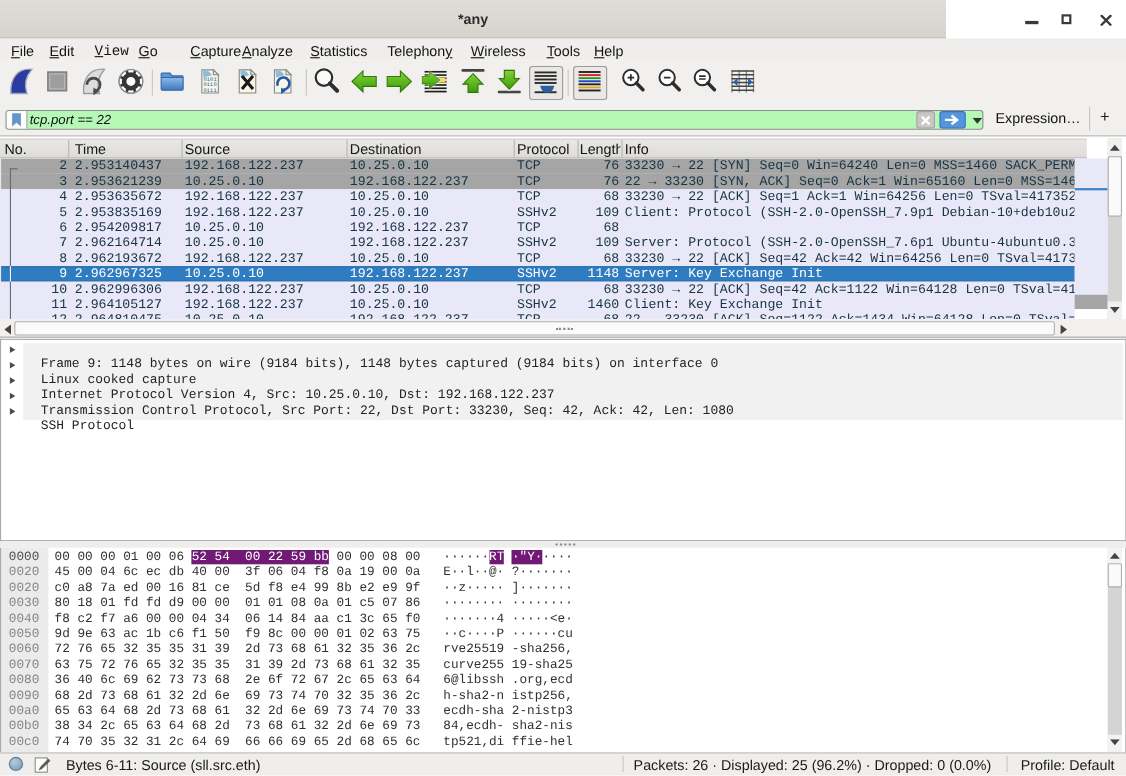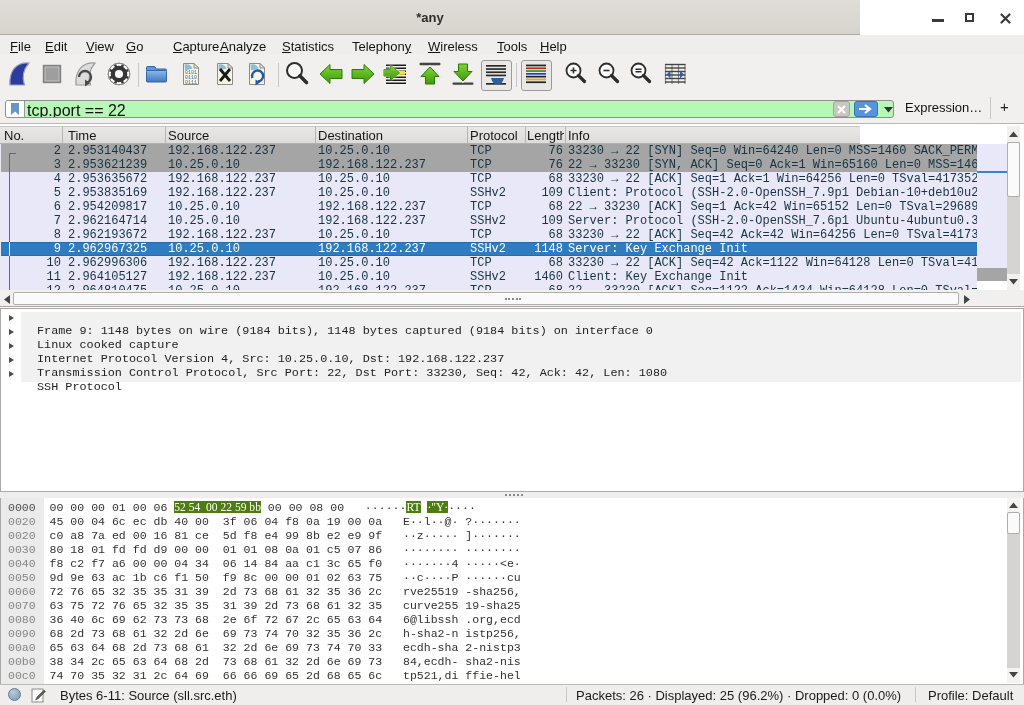--- a/index.html
+++ b/index.html
@@ -3,23 +3,23 @@
 html,body{margin:0;padding:0;width:1024px;height:705px;overflow:hidden;background:#fff;font-family:"Liberation Sans",sans-serif;}
 .abs{position:absolute;}
 #tb{position:absolute;left:0;top:0;width:860px;height:35px;background:linear-gradient(#e0ddd8,#d7d4ce);border-bottom:1px solid #aeaaa3;box-sizing:border-box;}
 #tb .title{position:absolute;left:0;right:0;top:10px;text-align:center;font-size:13px;font-weight:bold;color:#2d2d2d;}
 #mb{position:absolute;left:0;top:35px;width:1024px;height:20px;background:#efeeec;}
 #mb span{position:absolute;top:4px;font-size:13px;color:#141414;}
 #toolbar{position:absolute;left:0;top:55px;width:1024px;height:38px;background:#f1f0ee;}
 #fbar{position:absolute;left:0;top:93px;width:1024px;height:31px;background:#f1f0ee;border-bottom:1px solid #bab8b4;box-sizing:border-box;}
 #ffield{position:absolute;left:5px;top:7px;width:889px;height:18px;border:1px solid #8f8f8f;border-radius:3px;background:#b6f9b6;box-sizing:border-box;overflow:hidden;}
 #fbook{position:absolute;left:0;top:0;width:18px;height:16px;background:#fdfdfd;border-right:1px solid #9a9a9a;}
-#ftext{position:absolute;left:21px;top:1px;font-size:16px;color:#111;}
+#ftext{position:absolute;left:21px;top:1px;font-size:12px;color:#111;font-style:italic;}
 .tsep{position:absolute;top:63px;width:1px;height:24px;background:#c8c6c2;}
-#phead{position:absolute;left:0;top:126px;width:860px;height:18px;background:linear-gradient(#eae8e6,#dedcd9);border-top:1px solid #c9c7c3;border-bottom:1px solid #b2b0ac;box-sizing:border-box;font-size:13px;color:#161616;}
+#phead{position:absolute;left:0;top:126px;width:988px;height:18px;background:linear-gradient(#eae8e6,#dedcd9);border-top:1px solid #c9c7c3;border-bottom:1px solid #b2b0ac;box-sizing:border-box;font-size:13px;color:#161616;}
 #phead .h{position:absolute;top:1px;}
 #phead .vs{position:absolute;top:0;width:1px;height:16px;background:#b7b5b1;}
 #rows{position:absolute;left:0;top:144px;width:977px;height:146px;overflow:hidden;background:#e8e8f8;font-family:"Liberation Mono",monospace;font-size:12px;}
 .row{position:absolute;left:0;width:1100px;height:14px;line-height:14px;color:#173344;white-space:pre;}
 .row span{position:absolute;top:0;height:14px;}
 .c1{left:0;width:61px;text-align:right;}
 .c2{left:68px;}
 .c3{left:168px;}
 .c4{left:318px;}
 .c5{left:470px;}
@@ -32,40 +32,40 @@
 #vsb1{position:absolute;left:1007px;top:126px;width:13px;height:164px;background:#d5d4d2;}
 #hsb{position:absolute;left:0;top:290px;width:1024px;height:17px;background:#f1f0ee;border-bottom:1px solid #a8a6a2;box-sizing:border-box;}
 #det{position:absolute;left:0;top:308px;width:1024px;height:184px;background:#fff;border-top:1px solid #a8a6a2;border-bottom:1px solid #ababab;box-sizing:border-box;}
 #detgrey{position:absolute;left:21px;top:3px;width:1000px;height:70px;background:#f1f1f1;}
 #dettext{position:absolute;left:25px;top:3px;margin:12px;font-family:"Liberation Mono",monospace;font-size:11.8px;line-height:14px;color:#222;}
 .tri{position:absolute;left:9px;width:0;height:0;border-left:5px solid #4d4d4d;border-top:3.5px solid transparent;border-bottom:3.5px solid transparent;}
 #split{position:absolute;left:0;top:492px;width:1024px;height:6px;background:#efeeec;}
 #hex{position:absolute;left:0;top:498px;width:1024px;height:186px;background:#fff;}
 #hextext{position:absolute;left:8px;top:2px;margin:0;font-family:"Liberation Mono",monospace;font-size:11.55px;line-height:14px;color:#313131;}
 #hextext .off{color:#858585;}
-#hextext .hl{background:#4d7c0f;color:#fff;font-family:Liberation Serif, serif;}
+#hextext .hl{background:#701a75;color:#fff;}
 #vsb2{position:absolute;left:1007px;top:498px;width:13px;height:185px;background:#d5d4d2;}
 #sb{position:absolute;left:0;top:684px;width:1024px;height:21px;background:#efeeec;border-top:1px solid #bdbbb7;box-sizing:border-box;font-size:13px;color:#1a1a1a;}
 .sbtxt{position:absolute;top:3px;}
 .sbsep{position:absolute;top:2px;width:1px;height:15px;background:#c9c7c4;}
 .btnbox{position:absolute;top:60px;width:31px;height:31px;border:1px solid #9c9a96;border-radius:3px;background:#e9e8e6;box-sizing:border-box;}
 </style></head>
 <body>
 <div id="tb">
   <div class="title">*any</div>
   <div class="abs" style="left:932px;top:19px;width:12px;height:2.5px;background:#3a3a3a;"></div>
   <div class="abs" style="left:965px;top:13px;width:9px;height:9px;border:2px solid #3a3a3a;box-sizing:border-box;"></div>
   <svg class="abs" style="left:1000px;top:13px;" width="12" height="12">
       <path d="M1.5,1.5 L9.5,9.5 M9.5,1.5 L1.5,9.5" stroke="#3a3a3a" stroke-width="2.2" stroke-linecap="round"></path>
     </svg>
 </div>
 <div id="mb">
   <span style="left:10px;"><u>F</u>ile</span>
   <span style="left:45px;"><u>E</u>dit</span>
-  <span style="left:86px;"><u>V</u>iew</span>
+  <span style="left:86px;font-family:Liberation Mono, monospace;"><u>V</u>iew</span>
   <span style="left:126px;"><u>G</u>o</span>
   <span style="left:157px;margin-left:16px;"><u>C</u>apture</span>
   <span style="left:220px;"><u>A</u>nalyze</span>
   <span style="left:282px;"><u>S</u>tatistics</span>
   <span style="left:352px;">Telephon<u>y</u></span>
   <span style="left:428px;"><u>W</u>ireless</span>
   <span style="left:497px;"><u>T</u>ools</span>
   <span style="left:540px;"><u>H</u>elp</span>
 </div>
 <div id="toolbar">
@@ -263,21 +263,21 @@
   <span class="vs" style="left:315px;"></span>
   <span class="vs" style="left:467px;"></span>
   <span class="vs" style="left:525px;"></span>
   <span class="vs" style="left:565px;"></span>
 </div>
 <div id="rows">
   <div class="row grow" style="top:0;"><span class="c1">2</span><span class="c2">2.953140437</span><span class="c3">192.168.122.237</span><span class="c4">10.25.0.10</span><span class="c5">TCP</span><span class="c6">76</span><span class="c7">33230 → 22 [SYN] Seq=0 Win=64240 Len=0 MSS=1460 SACK_PERM=1</span></div>
   <div class="row grow" style="top:14px;"><span class="c1">3</span><span class="c2">2.953621239</span><span class="c3">10.25.0.10</span><span class="c4">192.168.122.237</span><span class="c5">TCP</span><span class="c6">76</span><span class="c7">22 → 33230 [SYN, ACK] Seq=0 Ack=1 Win=65160 Len=0 MSS=1460</span></div>
   <div class="row lrow" style="top:28px;"><span class="c1">4</span><span class="c2">2.953635672</span><span class="c3">192.168.122.237</span><span class="c4">10.25.0.10</span><span class="c5">TCP</span><span class="c6">68</span><span class="c7">33230 → 22 [ACK] Seq=1 Ack=1 Win=64256 Len=0 TSval=4173528</span></div>
   <div class="row lrow" style="top:42px;"><span class="c1">5</span><span class="c2">2.953835169</span><span class="c3">192.168.122.237</span><span class="c4">10.25.0.10</span><span class="c5">SSHv2</span><span class="c6">109</span><span class="c7">Client: Protocol (SSH-2.0-OpenSSH_7.9p1 Debian-10+deb10u2</span></div>
-  <div class="row lrow" style="top:56px;"><span class="c1">6</span><span class="c2">2.954209817</span><span class="c3">10.25.0.10</span><span class="c4">192.168.122.237</span><span class="c5">TCP</span><span class="c6">68</span><span class="c7">22 → 33230 [ACK] Seq=1 Ack=42 Win=65152 Len=0 TSval=29689</span></div>
+  <div class="row lrow" style="top:56px;"><span class="c1">6</span><span class="c2">2.954209817</span><span class="c3">10.25.0.10</span><span class="c4">192.168.122.237</span><span class="c5">TCP</span><span class="c6">68</span></div>
   <div class="row lrow" style="top:70px;"><span class="c1">7</span><span class="c2">2.962164714</span><span class="c3">10.25.0.10</span><span class="c4">192.168.122.237</span><span class="c5">SSHv2</span><span class="c6">109</span><span class="c7">Server: Protocol (SSH-2.0-OpenSSH_7.6p1 Ubuntu-4ubuntu0.3</span></div>
   <div class="row lrow" style="top:84px;"><span class="c1">8</span><span class="c2">2.962193672</span><span class="c3">192.168.122.237</span><span class="c4">10.25.0.10</span><span class="c5">TCP</span><span class="c6">68</span><span class="c7">33230 → 22 [ACK] Seq=42 Ack=42 Win=64256 Len=0 TSval=4173</span></div>
   <div class="row srow" style="top:98px;"><span class="c1">9</span><span class="c2">2.962967325</span><span class="c3">10.25.0.10</span><span class="c4">192.168.122.237</span><span class="c5">SSHv2</span><span class="c6">1148</span><span class="c7">Server: Key Exchange Init</span></div>
   <div class="row lrow" style="top:112px;"><span class="c1">10</span><span class="c2">2.962996306</span><span class="c3">192.168.122.237</span><span class="c4">10.25.0.10</span><span class="c5">TCP</span><span class="c6">68</span><span class="c7">33230 → 22 [ACK] Seq=42 Ack=1122 Win=64128 Len=0 TSval=41</span></div>
   <div class="row lrow" style="top:126px;"><span class="c1">11</span><span class="c2">2.964105127</span><span class="c3">192.168.122.237</span><span class="c4">10.25.0.10</span><span class="c5">SSHv2</span><span class="c6">1460</span><span class="c7">Client: Key Exchange Init</span></div>
   <div class="row lrow" style="top:140px;"><span class="c1">12</span><span class="c2">2.964810475</span><span class="c3">10.25.0.10</span><span class="c4">192.168.122.237</span><span class="c5">TCP</span><span class="c6">68</span><span class="c7">22 → 33230 [ACK] Seq=1122 Ack=1434 Win=64128 Len=0 TSval=</span></div>
   <div class="abs" style="left:9px;top:9px;width:7px;height:1px;background:#5d6d76;"></div>
   <div class="abs" style="left:9px;top:9px;width:1px;height:89px;background:#5d6d76;"></div>
   <div class="abs" style="left:9px;top:98px;width:1px;height:14px;background:#fff;"></div>
   <div class="abs" style="left:9px;top:112px;width:1px;height:35px;background:#5d6d76;"></div>

